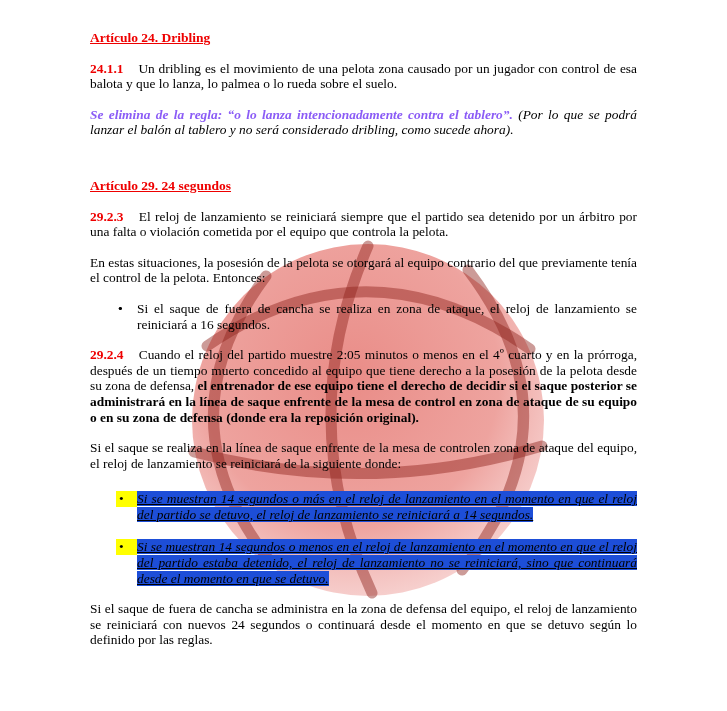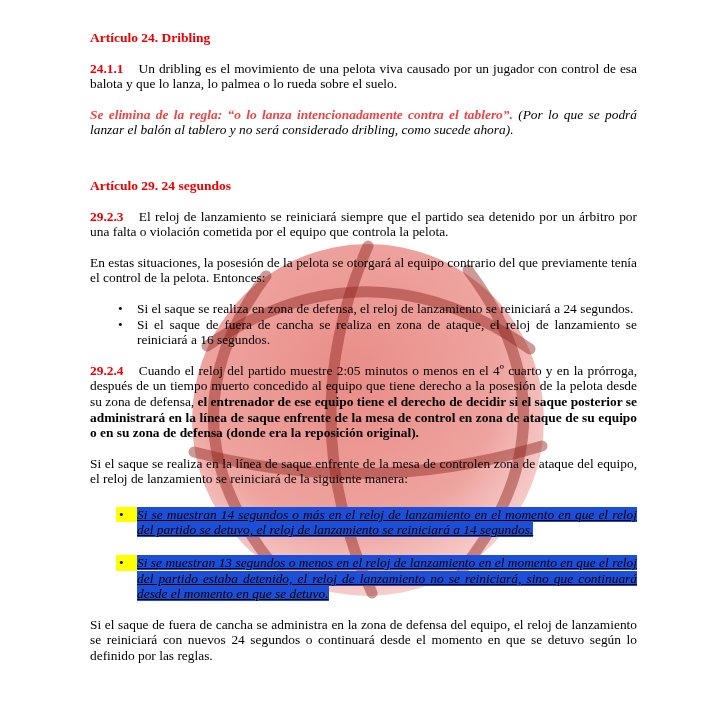--- a/index.html
+++ b/index.html
@@ -20,38 +20,39 @@
   .content {
     position:absolute; inset:0;
     padding:30px 90px 0 90px;
     z-index:1;
   }
   .heading {
     margin:0;
     color:#ee0000;
     font-size:13.5px;
     font-weight:bold;
+    text-decoration:underline;
   }
   .h2gap { margin-top:40px; }
   p.para {
     margin:15px 0 0 0;
     text-align:justify;
   }
   .mt20 { margin-top:20px; }
   .mt19 { margin-top:19px; }
   .mt17 { margin-top:17px; }
   .mt14 { margin-top:14px; }
   .mt13 { margin-top:13px; }
   .cnum {
     color:#ee0000;
     font-weight:bold;
     margin-right:11px;
   }
   .red-bold-italic {
-    color:#ef4444;
+    color:#8b5cf6;
     font-weight:bold;
     font-style:italic;
   }
   .black-italic { font-style:italic; }
   .bold-run { font-weight:bold; }
   ul.blist {
     list-style:none;
     margin:15px 0 0 0;
     padding:0;
   }
@@ -106,62 +107,61 @@
       </g>
     </g>
   </svg>
 
   <div class="content">
 
     <h2 class="heading">Artículo 24. Dribling</h2>
 
     <p class="para">
       <span class="cnum">24.1.1</span>
-      <span>Un dribling es el movimiento de una pelota viva causado por un jugador con control de esa balota y que lo lanza, lo palmea o lo rueda sobre el suelo.</span>
+      <span>Un dribling es el movimiento de una pelota zona causado por un jugador con control de esa balota y que lo lanza, lo palmea o lo rueda sobre el suelo.</span>
     </p>
 
     <p class="para mt20">
       <span class="red-bold-italic">Se elimina de la regla: “o lo lanza intencionadamente contra el tablero”.</span>
       <span class="black-italic">(Por lo que se podrá lanzar el balón al tablero y no será considerado dribling, como sucede ahora).</span>
     </p>
 
     <h2 class="heading h2gap">Artículo 29. 24 segundos</h2>
 
     <p class="para">
       <span class="cnum">29.2.3</span>
       <span>El reloj de lanzamiento se reiniciará siempre que el partido sea detenido por un árbitro por una falta o violación cometida por el equipo que controla la pelota.</span>
     </p>
 
     <p class="para mt14">En estas situaciones, la posesión de la pelota se otorgará al equipo contrario del que previamente tenía el control de la pelota. Entonces:</p>
 
     <ul class="blist">
       <li>
         <span class="dot">•</span>
-        <span>Si el saque se realiza en zona de defensa, el reloj de lanzamiento se reiniciará a 24 segundos.</span>
       </li>
       <li>
         <span class="dot">•</span>
         <span>Si el saque de fuera de cancha se realiza en zona de ataque, el reloj de lanzamiento se reiniciará a 16 segundos.</span>
       </li>
     </ul>
 
     <p class="para">
       <span class="cnum">29.2.4</span>
       <span>Cuando el reloj del partido muestre 2:05 minutos o menos en el 4º cuarto y en la prórroga, después de un tiempo muerto concedido al equipo que tiene derecho a la posesión de la pelota desde su zona de defensa,</span>
       <span class="bold-run">el entrenador de ese equipo tiene el derecho de decidir si el saque posterior se administrará en la línea de saque enfrente de la mesa de control en zona de ataque de su equipo o en su zona de defensa (donde era la reposición original).</span>
     </p>
 
-    <p class="para mt19">Si el saque se realiza en la línea de saque enfrente de la mesa de controlen zona de ataque del equipo, el reloj de lanzamiento se reiniciará de la siguiente manera:</p>
+    <p class="para mt19">Si el saque se realiza en la línea de saque enfrente de la mesa de controlen zona de ataque del equipo, el reloj de lanzamiento se reiniciará de la siguiente donde:</p>
 
     <div class="yitem mt20">
       <span class="dot">•</span>
       <span class="hl">Si se muestran 14 segundos o más en el reloj de lanzamiento en el momento en que el reloj del partido se detuvo, el reloj de lanzamiento se reiniciará a 14 segundos.</span>
     </div>
 
     <div class="yitem mt17">
       <span class="dot">•</span>
-      <span class="hl">Si se muestran 13 segundos o menos en el reloj de lanzamiento en el momento en que el reloj del partido estaba detenido, el reloj de lanzamiento no se reiniciará, sino que continuará desde el momento en que se detuvo.</span>
+      <span class="hl">Si se muestran 14 segundos o menos en el reloj de lanzamiento en el momento en que el reloj del partido estaba detenido, el reloj de lanzamiento no se reiniciará, sino que continuará desde el momento en que se detuvo.</span>
     </div>
 
     <p class="para mt13">Si el saque de fuera de cancha se administra en la zona de defensa del equipo, el reloj de lanzamiento se reiniciará con nuevos 24 segundos o continuará desde el momento en que se detuvo según lo definido por las reglas.</p>
 
   </div>
 </div>
 
 </body></html>

